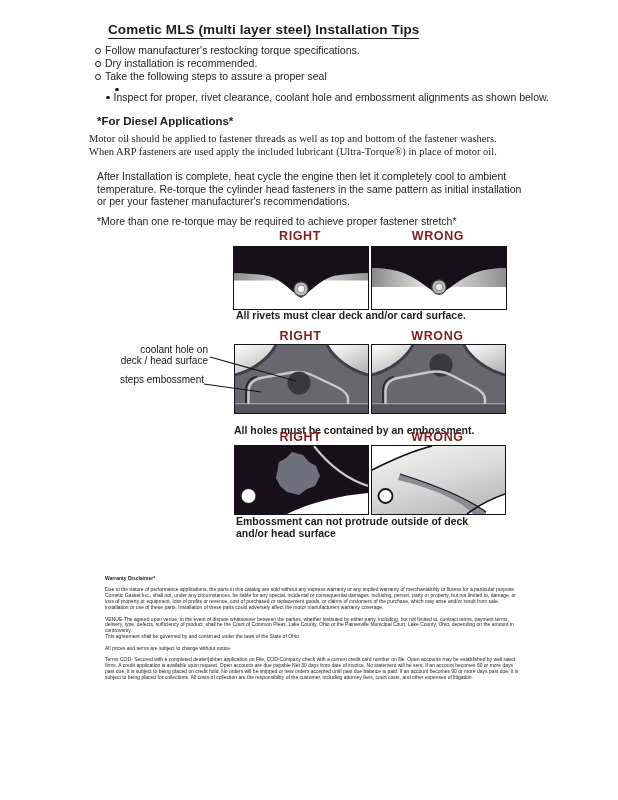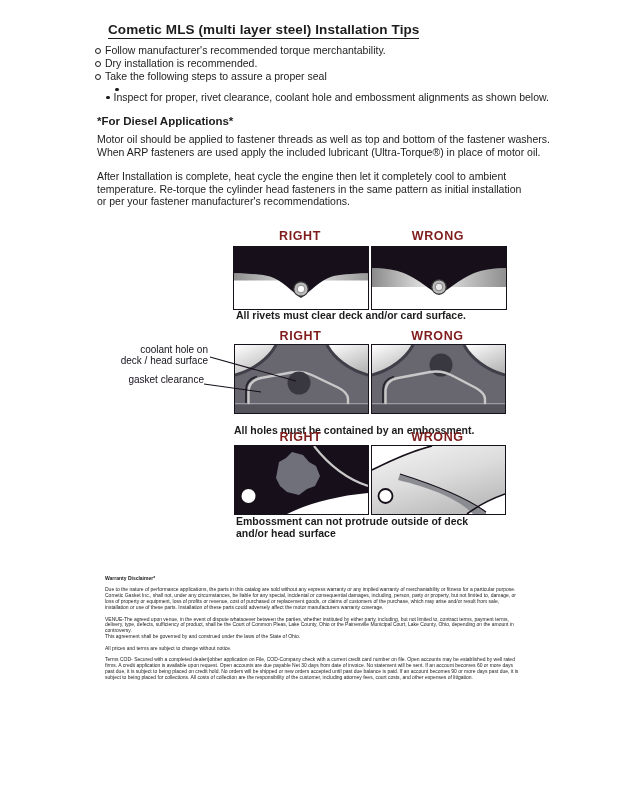--- a/index.html
+++ b/index.html
@@ -27,45 +27,46 @@
 
 <div id="page">
 
   <div class="abs" style="left:108px;top:20px;">
     <span class="title">Cometic MLS (multi layer steel) Installation Tips</span>
   </div>
 
   <div class="abs" style="left:95px;top:44px;width:486px;">
     <div class="bullet-row">
       <span class="ring"></span>
-      <span>Follow manufacturer's recommended torque merchantability.</span>
+      <span>Follow manufacturer's restocking torque specifications.</span>
     </div>
     <div class="bullet-row">
       <span class="ring"></span>
       <span>Dry installation is recommended.</span>
     </div>
     <div class="bullet-row">
       <span class="ring"></span>
       <span>Take the following steps to assure a proper seal</span>
     </div>
     <div class="bullet-row" style="margin-left:20px;">
       <span class="dot"></span>
     </div>
     <div class="bullet-row" style="margin-left:11px;">
       <span class="dot"></span>
       <span>Inspect for proper, rivet clearance, coolant hole and embossment alignments as shown below.</span>
     </div>
   </div>
 
   <div class="abs sect-head" style="left:97px;top:115px;">*For Diesel Applications*</div>
-  <div class="abs body-txt" style="left:97px;top:133px;width:490px;">Motor oil should be applied to fastener threads as well as top and bottom of the fastener washers.
+  <div class="abs body-txt" style="left:89px;top:133px;width:490px;font-family:Liberation Serif, serif;">Motor oil should be applied to fastener threads as well as top and bottom of the fastener washers.
 When ARP fasteners are used apply the included lubricant (Ultra-Torque®) in place of motor oil.</div>
   <div class="abs body-txt" style="left:97px;top:170px;width:490px;">After Installation is complete, heat cycle the engine then let it completely cool to ambient
 temperature. Re-torque the cylinder head fasteners in the same pattern as initial installation
 or per your fastener manufacturer's recommendations.</div>
+  <div class="abs body-txt" style="left:97px;top:215px;width:490px;">*More than one re-torque may be required to achieve proper fastener stretch*</div>
 
   <div class="abs rw-label" style="left:233px;top:229px;width:134px;">RIGHT</div>
   <div class="abs rw-label" style="left:371px;top:229px;width:134px;">WRONG</div>
 
   <div class="abs diag" style="left:233px;top:246px;">
     <svg width="134" height="62" viewBox="0 0 134 62">
       <defs>
         <linearGradient id="band1" x1="0" y1="0" x2="1" y2="0">
           <stop offset="0" stop-color="#8f8f8f"></stop>
             <stop offset="0.5" stop-color="#e6e6e6"></stop>
@@ -97,21 +98,21 @@
     </svg>
   </div>
 
   <div class="abs caption" style="left:236px;top:310px;">All rivets must clear deck and/or card surface.</div>
 
   <div class="abs rw-label" style="left:234px;top:329px;width:133px;">RIGHT</div>
   <div class="abs rw-label" style="left:371px;top:329px;width:133px;">WRONG</div>
 
   <div class="abs side-label" style="left:100px;top:344px;width:108px;">coolant hole on
 deck / head surface</div>
-  <div class="abs side-label" style="left:100px;top:374px;width:104px;">gasket clearance</div>
+  <div class="abs side-label" style="left:100px;top:374px;width:104px;">steps embossment</div>
 
   <div class="abs diag" style="left:234px;top:344px;z-index:1;">
     <svg width="133" height="68" viewBox="0 0 133 68">
       <defs>
         <linearGradient id="wedgeL" x1="0" y1="0" x2="0.6" y2="1">
           <stop offset="0" stop-color="#ffffff"></stop>
             <stop offset="1" stop-color="#b9b9b9"></stop>
         </linearGradient>
       </defs>
       <rect width="133" height="68" fill="#68666e"></rect>

